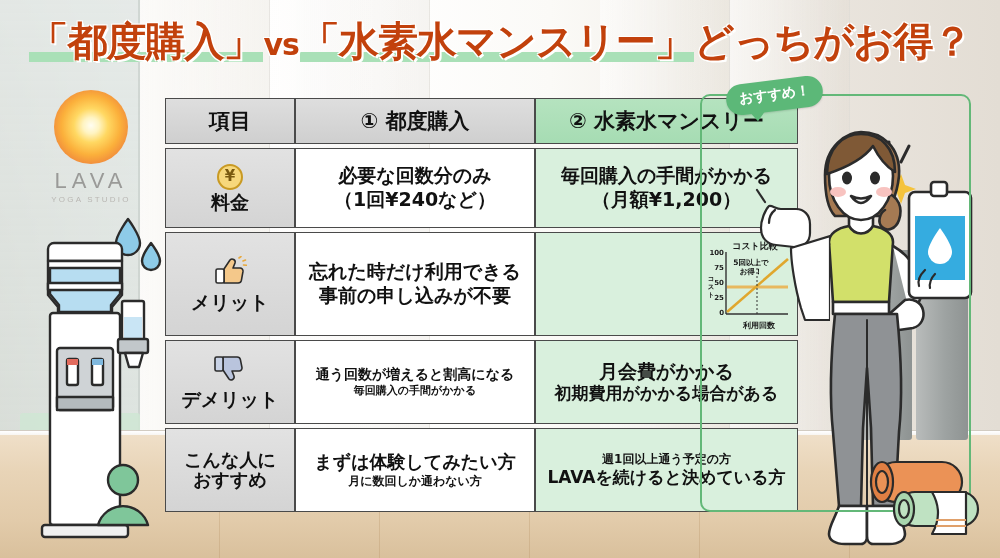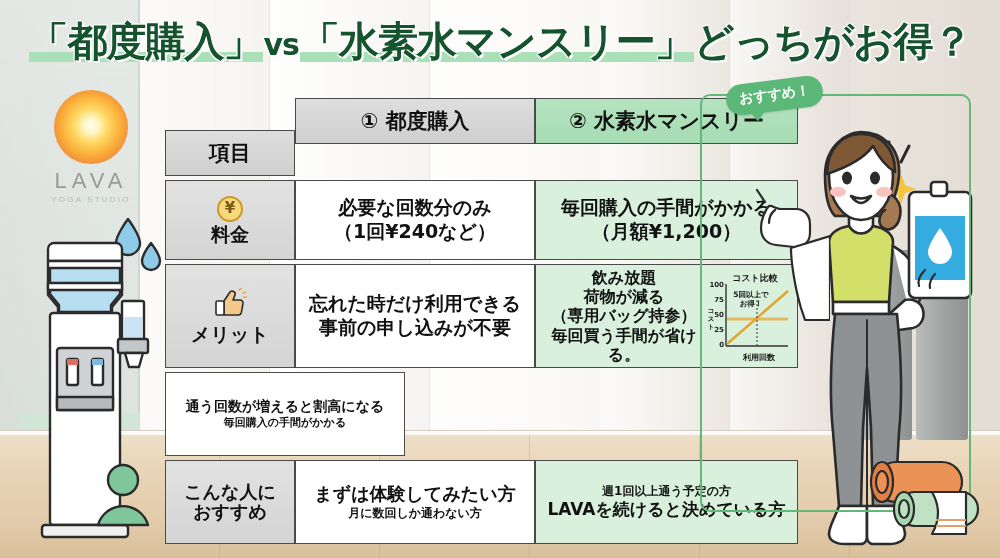--- a/index.html
+++ b/index.html
@@ -53,21 +53,21 @@
   .bg-col-label {
     position:absolute; color:#cfd4d3; font-size:13px; letter-spacing:3px;
     transform: rotate(90deg); transform-origin: left top; font-weight:600;
   }
 
   
   #title-wrap {
     position:absolute; top:18px; left:0; width:100%; text-align:center; z-index:12;
   }
   #title {
-    display:inline-block; font-size:40px; font-weight:bold; color:#14532d;
+    display:inline-block; font-size:40px; font-weight:bold; color:#c2410c;
     letter-spacing:-1px; white-space:nowrap; line-height:1.15;
     font-family:"DejaVu Sans","Liberation Sans",sans-serif;
     text-shadow: 2px 2px 0 #ffffff, -1px -1px 0 #fff, 1px -1px 0 #fff, -1px 1px 0 #fff;
   }
   .hl { position:relative; display:inline-block; }
   .hl::after{
     content:""; position:absolute; left:0; right:0; bottom:2px; height:10px;
     background:#a9e0b7; z-index:-1;
   }
   .hl > span { position:relative; z-index:2; }
@@ -84,21 +84,21 @@
     display:flex; flex-direction:column; align-items:center; justify-content:center;
     text-align:center; color:#111; font-weight:bold;
     font-family:"DejaVu Sans","Liberation Sans",sans-serif;
   }
   .c-item  { width:130px; background:linear-gradient(180deg,#e2e2e2,#d4d4d4); }
   .c-one   { width:240px; background:#ffffff; }
   .c-two   { width:263px; background:#d9f0dd; border-color:#4a4a4a; position:relative; }
 
   
   .hdr .cell { height:46px; font-size:21px; }
-  .hdr .c-item { background:linear-gradient(180deg,#dedede,#cfcfcf);margin-top:32px; }
+  .hdr .c-item { background:linear-gradient(180deg,#dedede,#cfcfcf); }
   .hdr .c-one  { background:linear-gradient(180deg,#dedede,#cfcfcf); }
   .hdr .c-two  { background:linear-gradient(180deg,#b5e3bf,#a6dcb3); }
 
   
   .r1 .cell { height:80px; }
   .r2 .cell { height:104px; }
   .r3 .cell { height:84px; }
   .r4 .cell { height:84px;text-align:center; }
 
   .item-icon { font-size:22px; line-height:1; margin-bottom:2px; }
@@ -267,26 +267,20 @@
           <path d="M26 2 l2 -1.5 M30 5 l2.5 -1 M30.5 9 l3 .3" stroke="#e8a83c" stroke-width="1.6" fill="none" stroke-linecap="round"></path>
         </svg>
       </span>
       <span class="item-label">メリット</span>
     </div>
     <div class="cell c-one">
       <span class="cell-text">忘れた時だけ利用できる</span>
       <span class="cell-text">事前の申し込みが不要</span>
     </div>
     <div class="cell c-two" style="align-items:flex-start;padding-left:8px;">
-      <div style="display:flex;flex-direction:column;align-items:center;width:160px;">
-        <span class="cell-text">飲み放題</span>
-        <span class="cell-text">荷物が減る</span>
-        <span class="cell-text small">（専用バッグ持参）</span>
-        <span class="cell-text small">毎回買う手間が省ける。</span>
-      </div>
 
       <svg id="minichart" viewBox="0 0 92 94">
         <text x="56" y="11" font-size="9" font-weight="bold" fill="#1a1a1a" text-anchor="middle" font-family="DejaVu Sans, sans-serif">コスト比較</text>
 
         <line x1="27" y1="14" x2="27" y2="76" stroke="#333" stroke-width="1.4"></line>
         <line x1="27" y1="76" x2="89" y2="76" stroke="#333" stroke-width="1.4"></line>
 
         <text x="25" y="17" font-size="7" fill="#222" text-anchor="end" font-family="DejaVu Sans, sans-serif">100</text>
         <text x="25" y="32" font-size="7" fill="#222" text-anchor="end" font-family="DejaVu Sans, sans-serif">75</text>
         <text x="25" y="47" font-size="7" fill="#222" text-anchor="end" font-family="DejaVu Sans, sans-serif">50</text>
@@ -303,23 +297,36 @@
 
         <line x1="58" y1="26" x2="58" y2="76" stroke="#333" stroke-width="1" stroke-dasharray="2,2"></line>
 
         <text x="52" y="27" font-size="7.5" font-weight="bold" fill="#111" text-anchor="middle" font-family="DejaVu Sans, sans-serif">5回以上で</text>
         <text x="52" y="36" font-size="7.5" font-weight="bold" fill="#111" text-anchor="middle" font-family="DejaVu Sans, sans-serif">お得！</text>
       </svg>
     </div>
   </div>
 
   <div class="trow r3">
+    <div class="cell c-item">
+      <span class="item-icon">
+        <svg width="34" height="28" viewBox="0 0 34 28">
+          <path d="M10 15 l6 9 a3 3 0 0 0 5 -3 l-2 -5 h7 a3 3 0 0 0 3 -3.4 l-1.6 -8 A3.4 3.4 0 0 0 24 2 H10 Z" fill="#b9c4dd" stroke="#2b2b2b" stroke-width="1.6" stroke-linejoin="round"></path>
+          <rect x="2" y="2" width="8" height="14" rx="1.6" fill="#c8d2e6" stroke="#2b2b2b" stroke-width="1.6"></rect>
+        </svg>
+      </span>
+      <span class="item-label">デメリット</span>
+    </div>
     <div class="cell c-one">
       <span class="cell-text" style="font-size:14px">通う回数が増えると割高になる</span>
       <span class="cell-text" style="font-size:11px">毎回購入の手間がかかる</span>
+    </div>
+    <div class="cell c-two">
+      <span class="cell-text">月会費がかかる</span>
+      <span class="cell-text" style="font-size:17px">初期費用がかかる場合がある</span>
     </div>
   </div>
 
   <div class="trow r4">
     <div class="cell c-item">
       <span class="item-label">こんな人に</span>
       <span class="item-label">おすすめ</span>
     </div>
     <div class="cell c-one">
       <span class="cell-text" style="font-size:18px">まずは体験してみたい方</span>

